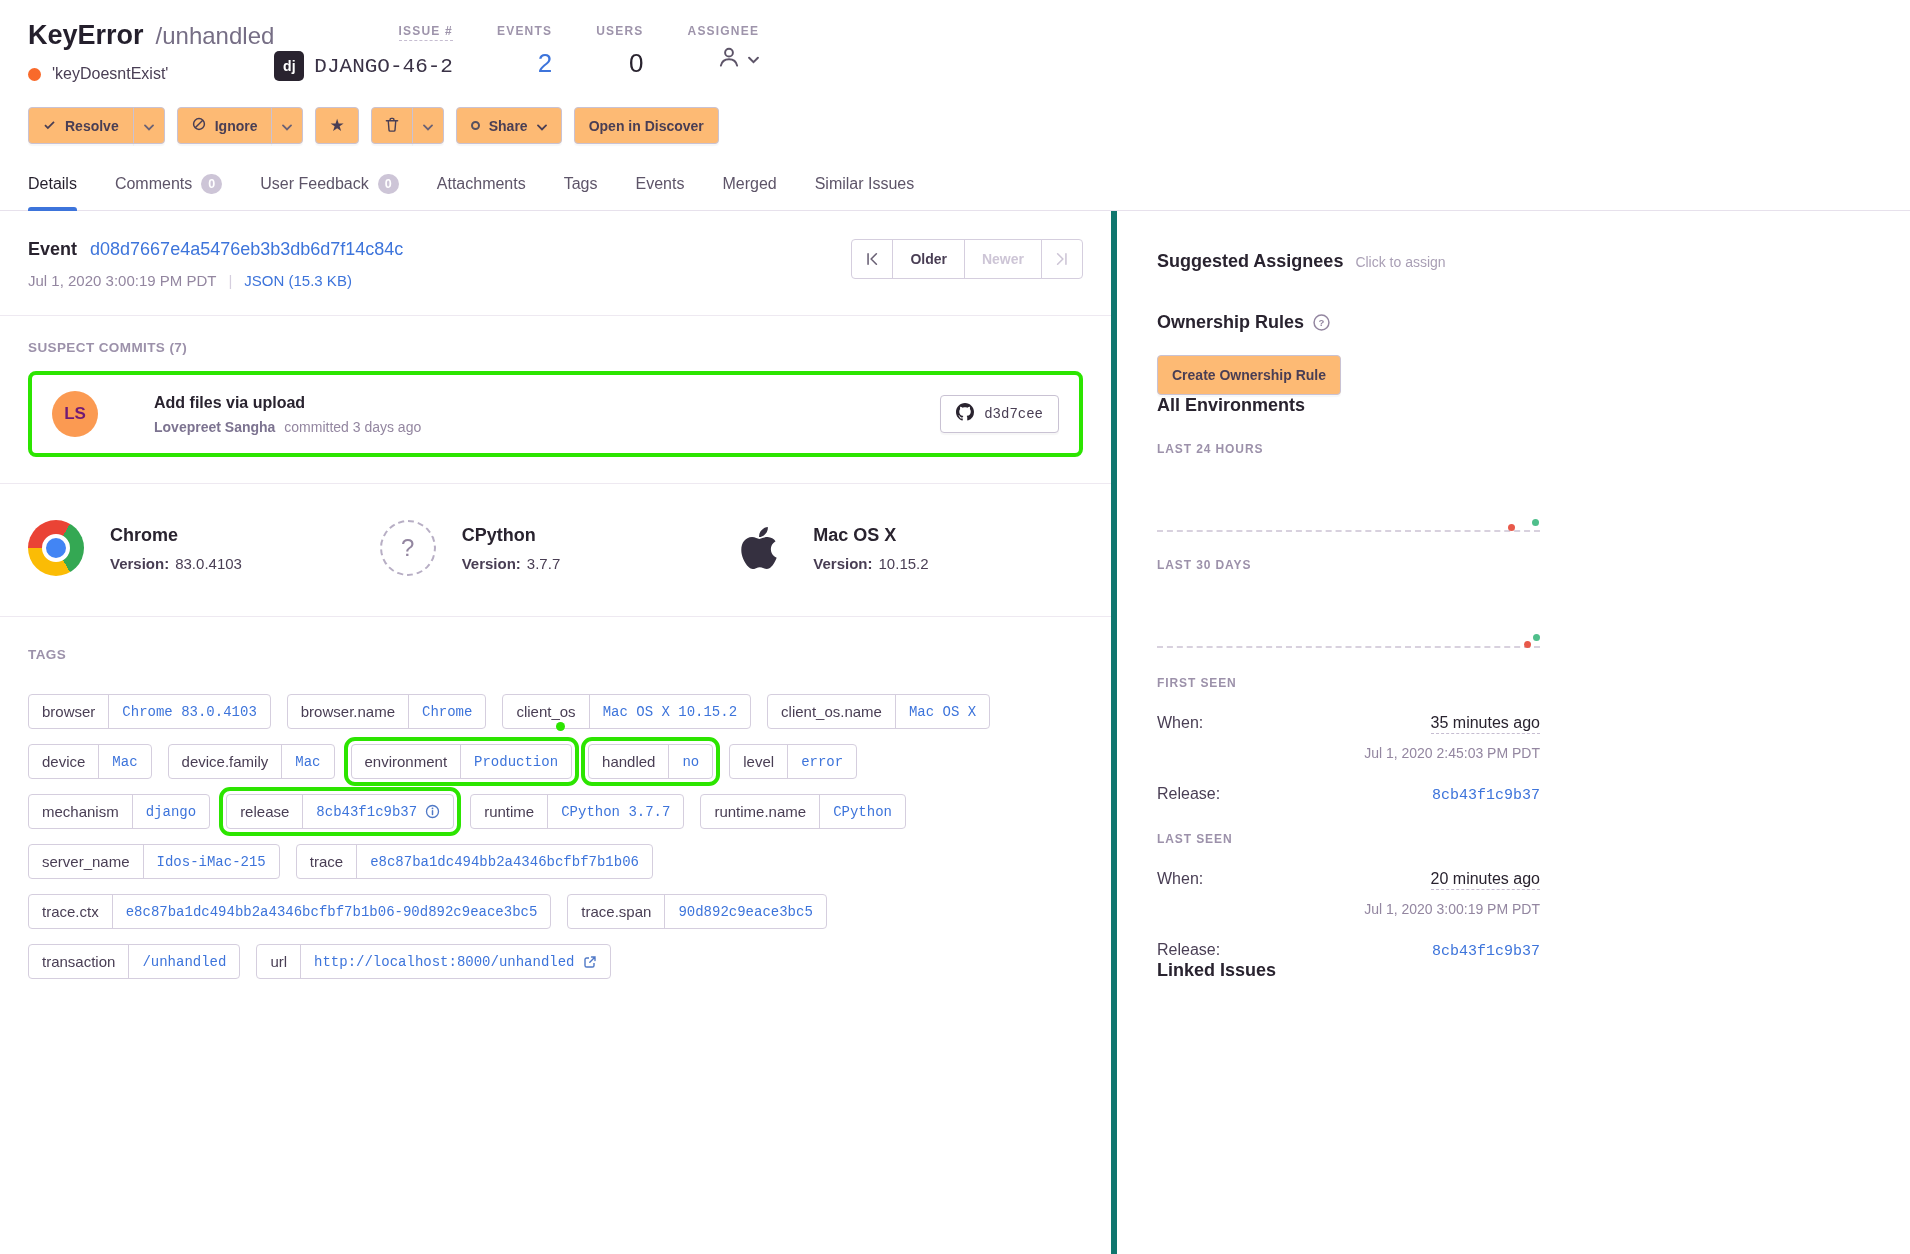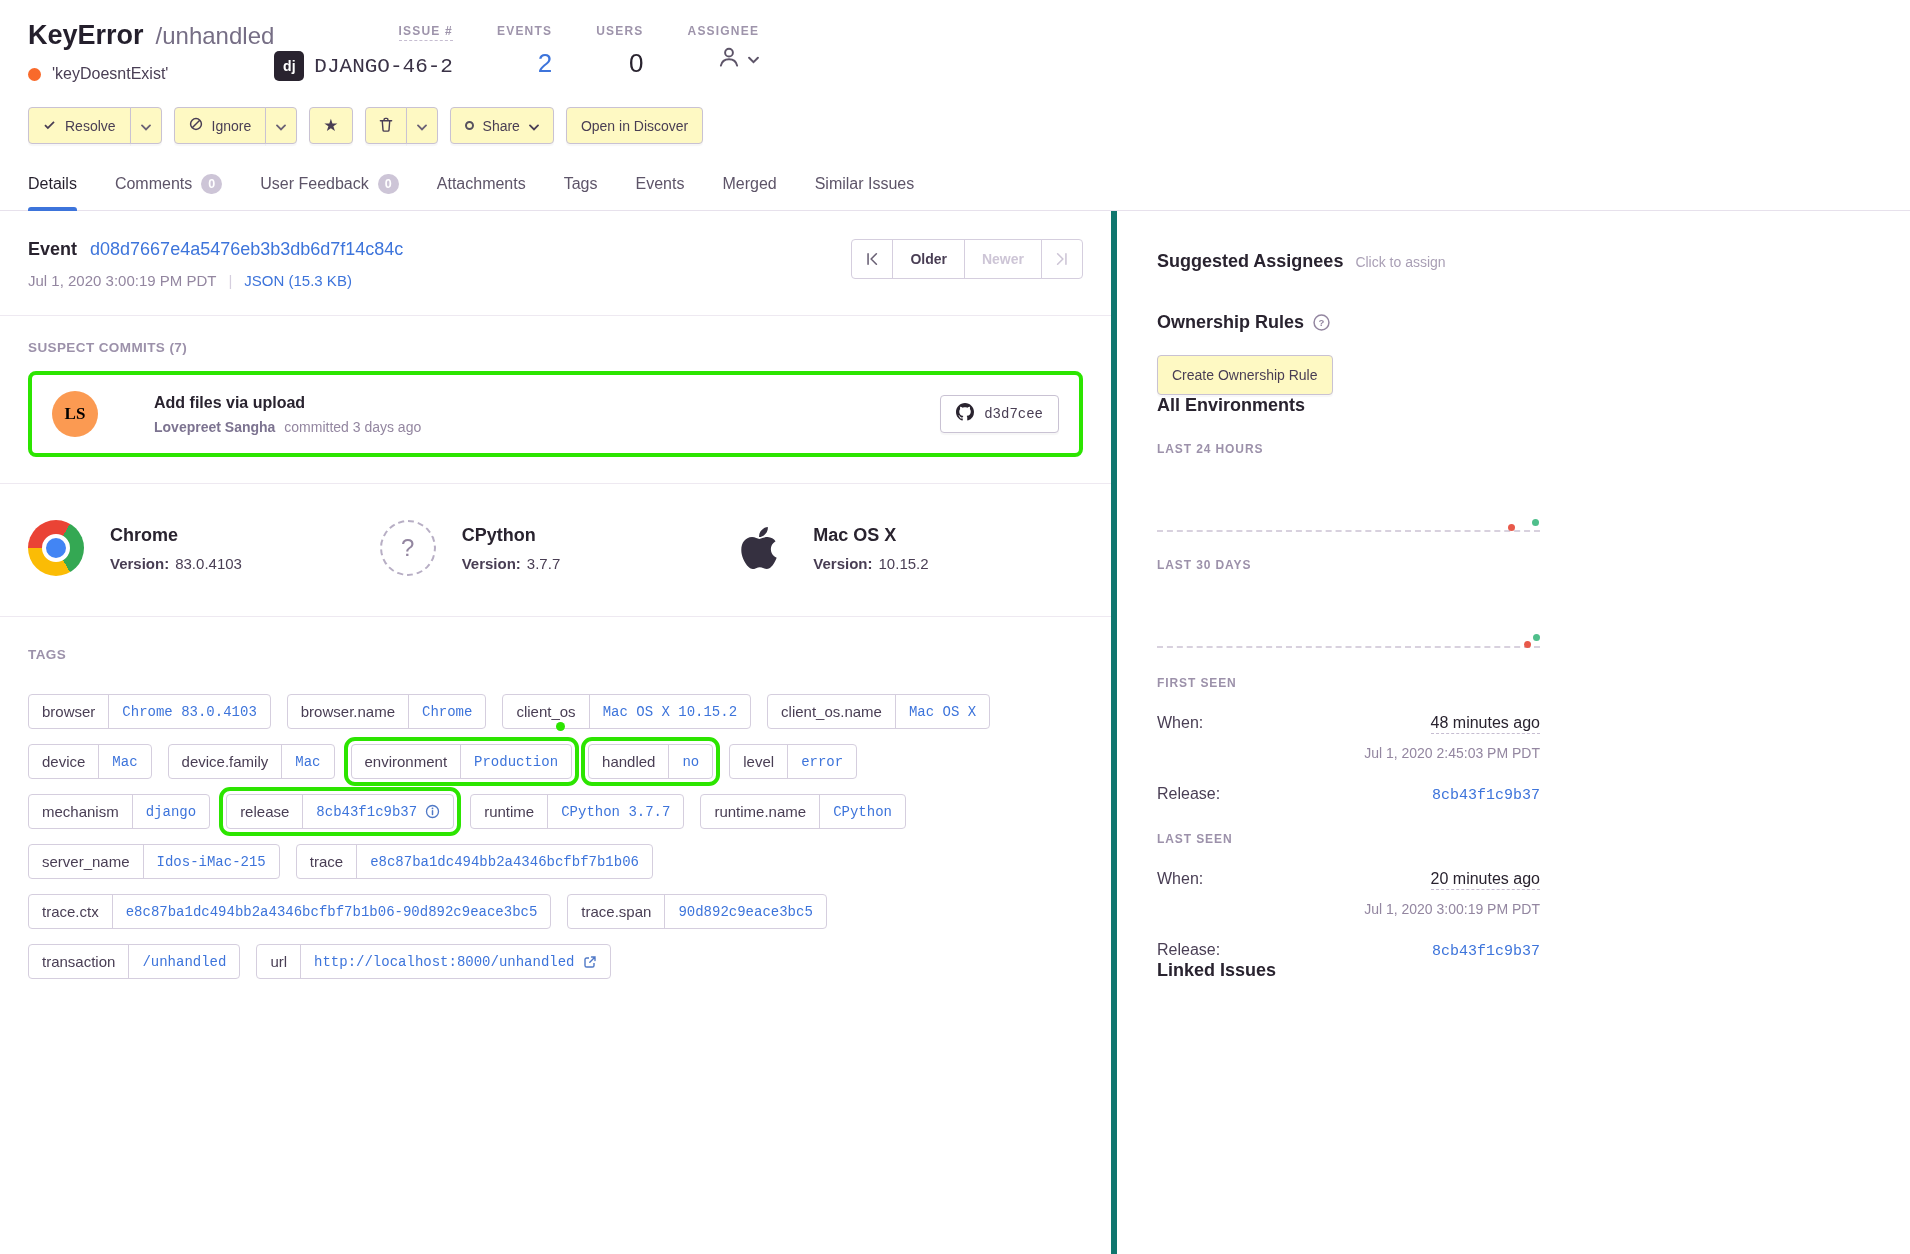--- a/index.html
+++ b/index.html
@@ -27,22 +27,22 @@
   .proj-badge { width:30px; height:30px; border-radius:5px; background:#29232f; color:#fff; font-size:14px; font-weight:700;
                 display:flex; align-items:center; justify-content:center; }
   .short-id { font-family:"Liberation Mono","DejaVu Sans Mono",monospace; font-size:21px; color:#3a3246; }
   .count { font-size:26px; color:#29232f; line-height:30px; }
   .count.blue { color:#3d74db; }
   .assignee-value { display:flex; align-items:center; gap:6px; color:#5d5468; margin-top:6px; cursor:pointer; }
 
   
   .toolbar { display:flex; gap:12px; padding:0 28px; margin-top:24px; }
   .btn {
-    display:inline-flex; align-items:center; gap:9px; background:#fef9c3; border:1px solid #c9c2d3; border-radius:4px;
-    padding:0 14px; height:37px; font-size:14px; font-weight:400; color:#493e54; font-family:inherit;
+    display:inline-flex; align-items:center; gap:9px; background:#fdba74; border:1px solid #c9c2d3; border-radius:4px;
+    padding:0 14px; height:37px; font-size:14px; font-weight:700; color:#493e54; font-family:inherit;
     cursor:pointer; box-shadow:0 2px 1px rgba(50,40,60,0.04); white-space:nowrap;
   }
   .btn-group { display:inline-flex; }
   .btn-group .btn { border-radius:0; margin-left:-1px; }
   .btn-group .btn:first-child { border-radius:4px 0 0 4px; margin-left:0; }
   .btn-group .btn:last-child { border-radius:0 4px 4px 0; }
   .btn.caret { padding:0 10px; color:#6a6175; }
   .btn.icononly { padding:0 13px; }
   .star-glyph { font-size:17px; line-height:1; color:#493e54; }
   .share-dot { width:9px; height:9px; border-radius:50%; border:2px solid #57525f; }
@@ -77,22 +77,22 @@
             font-family:inherit; }
   .pg-btn:first-child { border-radius:4px 0 0 4px; margin-left:0; }
   .pg-btn:last-child { border-radius:0 4px 4px 0; }
   .pg-btn.icon { padding:0 13px; color:#6a6175; }
   .pg-btn.disabled { color:#cdc5d6; cursor:default; }
 
   
   .section-heading { font-size:13.5px; font-weight:600; color:#9c91aa; letter-spacing:0.4px; }
   .suspect-section { padding:24px 28px 26px; border-bottom:1px solid #eee9f1; }
   .commit-box { margin-top:16px; border:4px solid #2ce500; border-radius:8px; padding:16px 20px; display:flex; align-items:center; background:#fff; }
-  .commit-avatar { width:46px; height:46px; border-radius:50%; background:#fb9a52; color:#000000; font-size:17px; font-weight:600;
-                   display:flex; align-items:center; justify-content:center; margin-right:56px; flex:none;font-family:Liberation Serif, serif; }
+  .commit-avatar { width:46px; height:46px; border-radius:50%; background:#fb9a52; color:#701a75; font-size:17px; font-weight:600;
+                   display:flex; align-items:center; justify-content:center; margin-right:56px; flex:none; }
   .commit-title { font-size:16px; font-weight:600; color:#29232f; }
   .commit-meta { margin-top:7px; font-size:14px; color:#9386a0; }
   .commit-meta .author { font-weight:600; color:#7c7390; margin-right:5px; }
   .sha-btn { margin-left:auto; height:38px; display:inline-flex; align-items:center; gap:10px; padding:0 15px;
              border:1px solid #c9c2d3; border-radius:4px; background:#fff; cursor:pointer;
              font-family:"Liberation Mono","DejaVu Sans Mono",monospace; font-size:14px; color:#493e54;
              box-shadow:0 2px 1px rgba(50,40,60,0.04); }
 
   
   .contexts { display:flex; padding:36px 28px 40px; border-bottom:1px solid #eee9f1; }
@@ -595,21 +595,21 @@
 
       <div class="chart-label">LAST 30 DAYS</div>
       <div class="spark d30">
         <span class="marker red"></span>
         <span class="marker green"></span>
       </div>
 
       <div class="seen-heading">FIRST SEEN</div>
       <div class="kv">
         <span class="k">When:</span>
-        <span class="v dashed-u">48 minutes ago</span>
+        <span class="v dashed-u">35 minutes ago</span>
       </div>
       <div class="sub-date">Jul 1, 2020 2:45:03 PM PDT</div>
       <div class="kv">
         <span class="k">Release:</span>
         <a href="#" class="v release-link">8cb43f1c9b37</a>
       </div>
 
       <div class="seen-heading">LAST SEEN</div>
       <div class="kv">
         <span class="k">When:</span>

